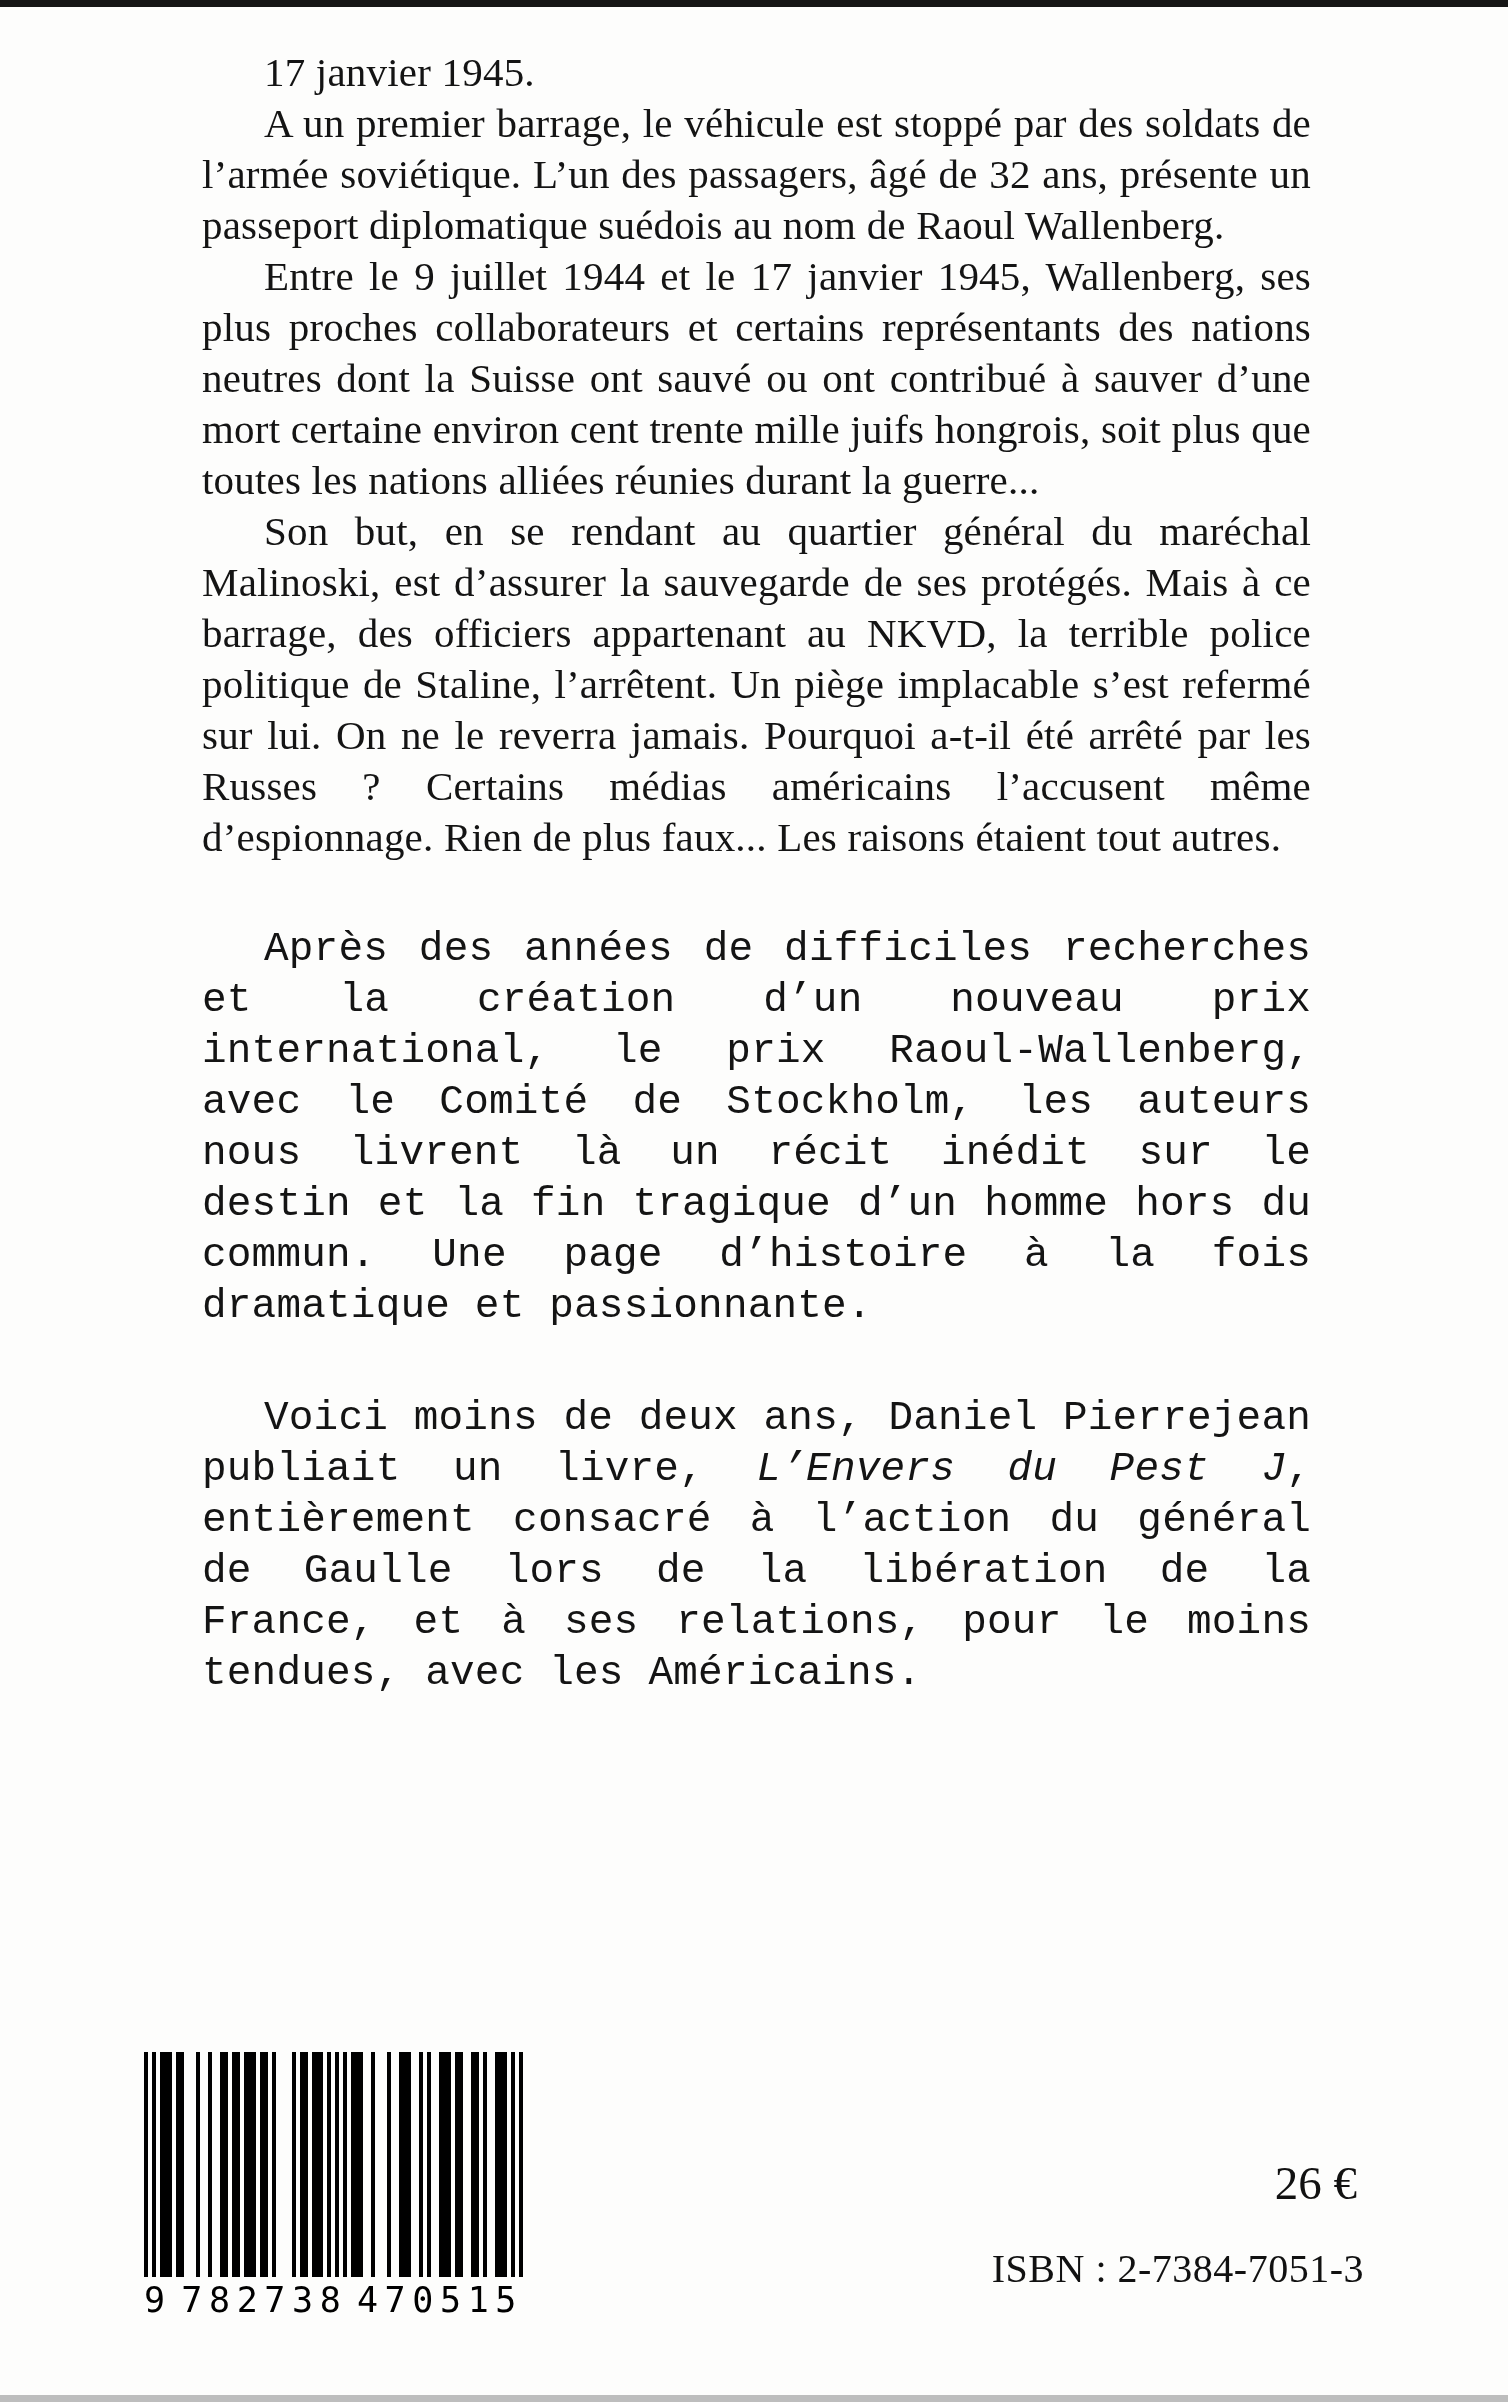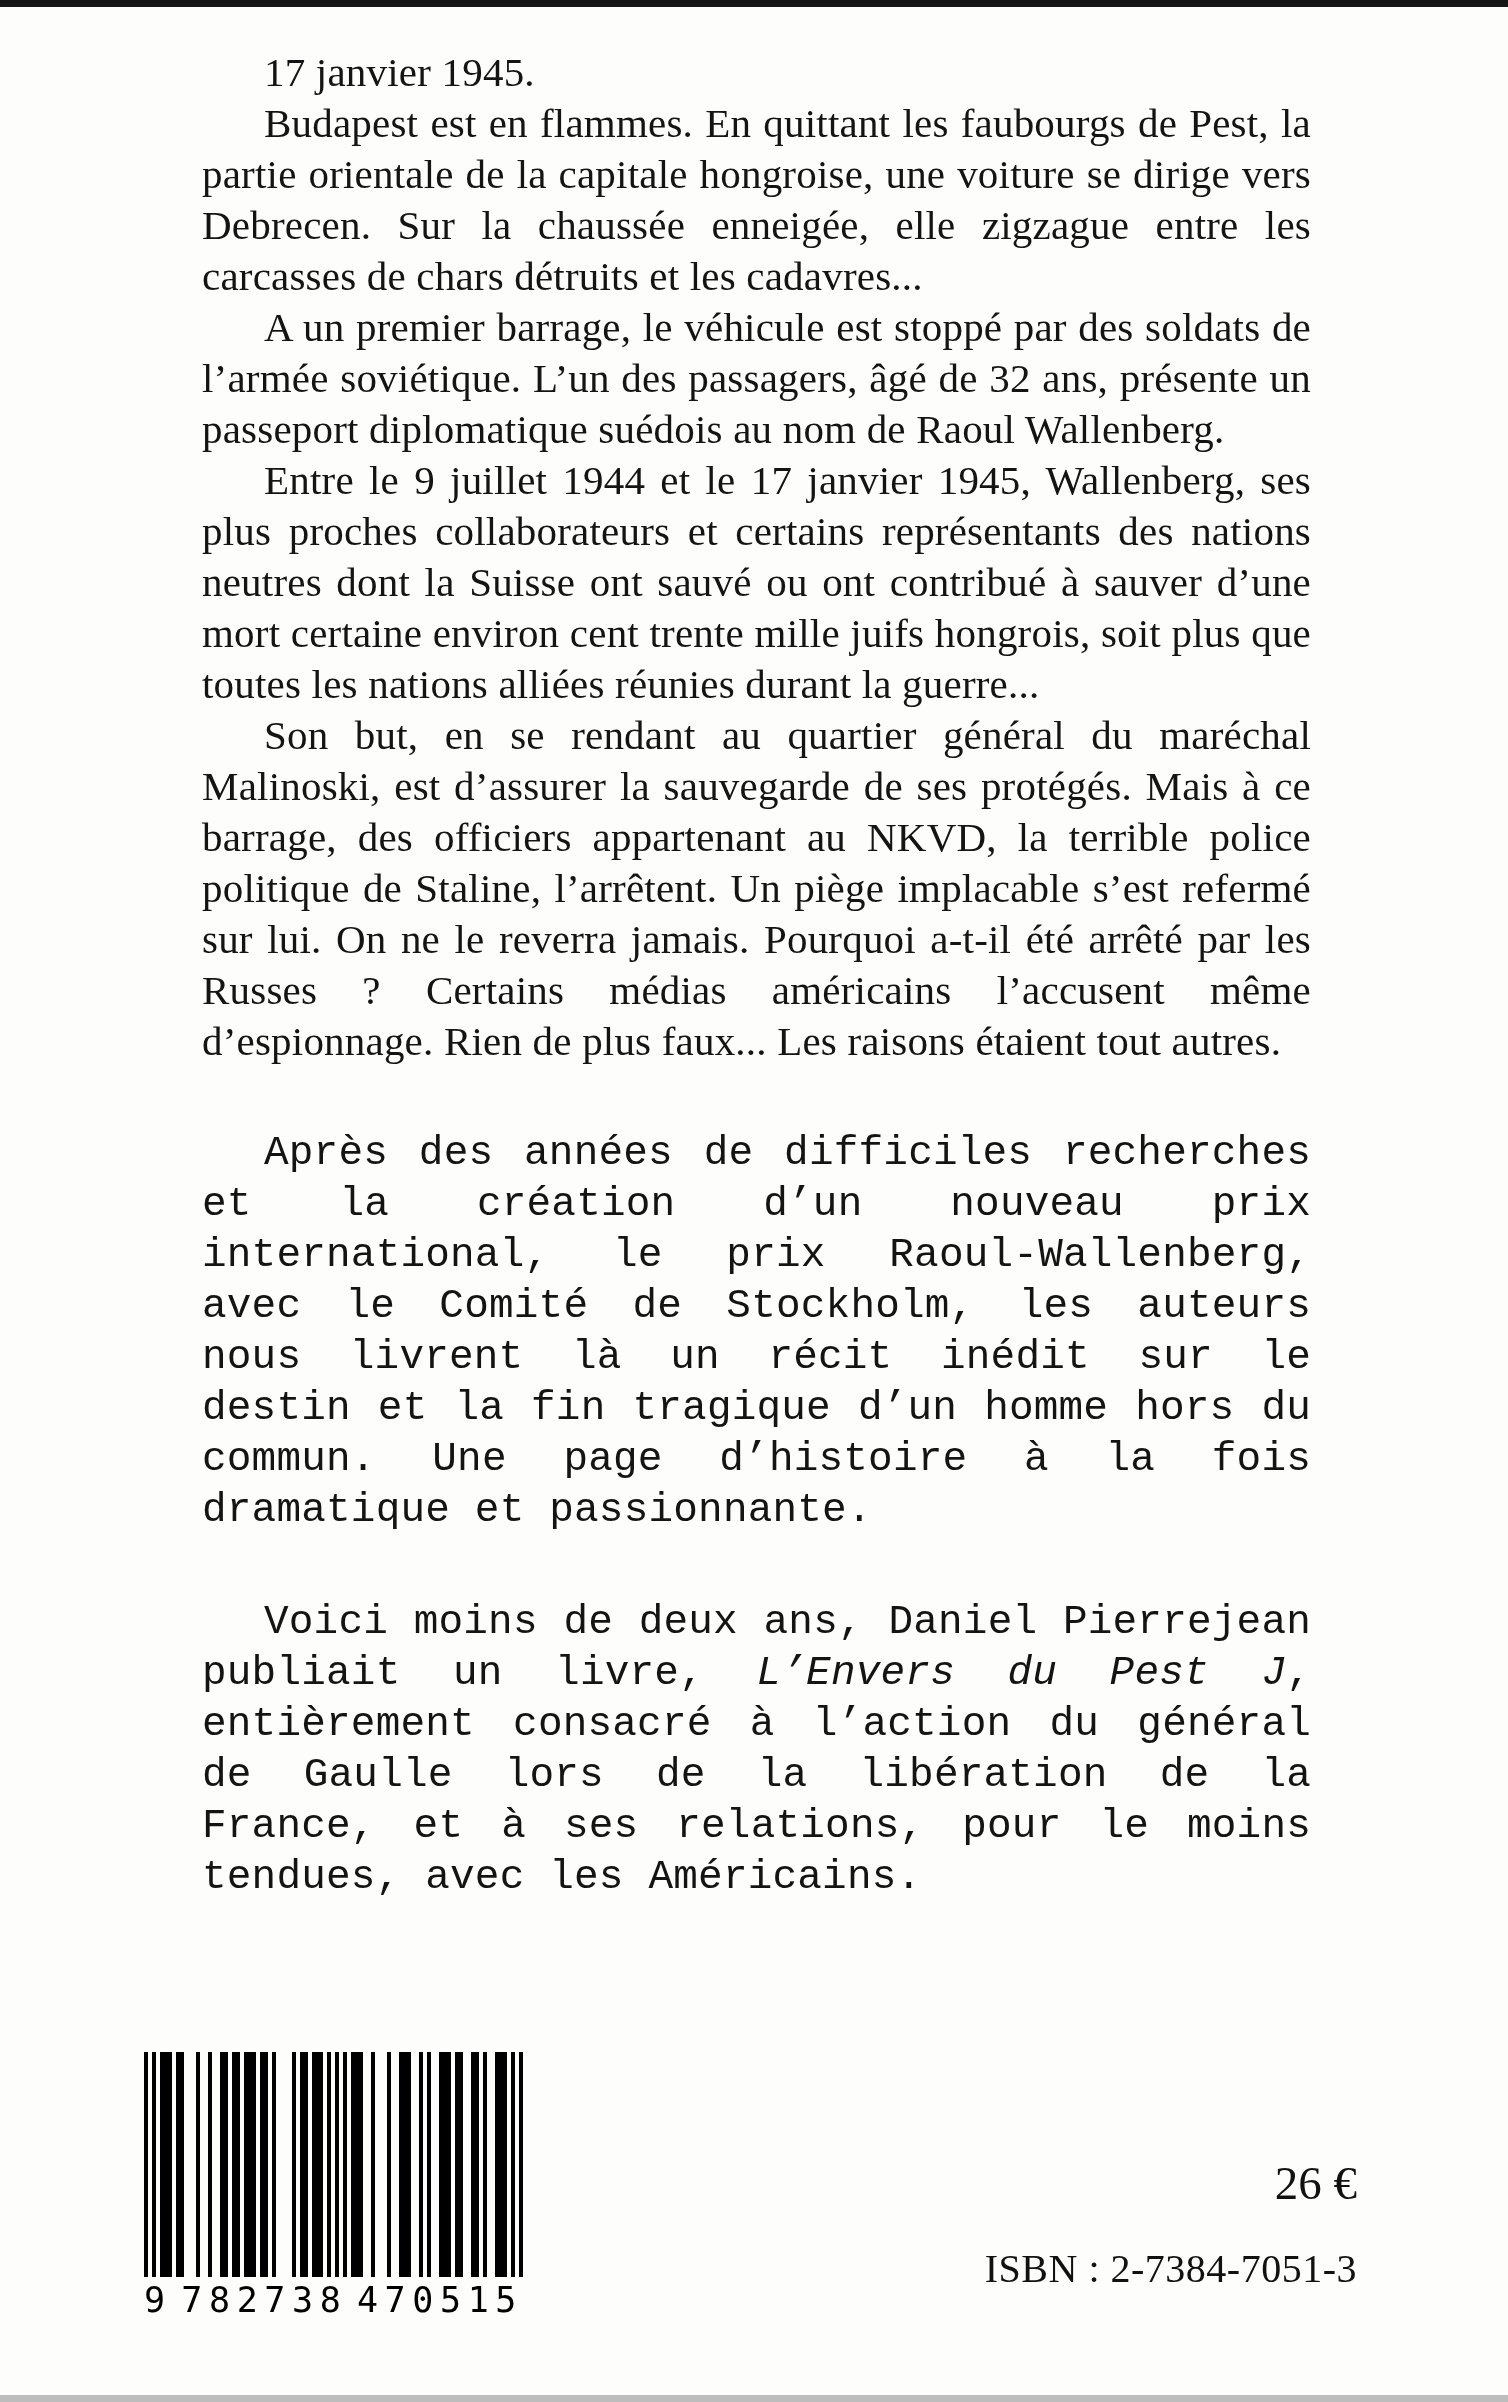--- a/index.html
+++ b/index.html
@@ -79,35 +79,34 @@
     position: absolute;
     top: 2156px;
     right: 151px;
     font-size: 47px;
     text-align: center;
     color: #111;
   }
   .isbn {
     position: absolute;
     top: 2245px;
-    right: 151px;
+    right: 144px;
     font-size: 40px;
     text-align: right;
     color: #111;
     letter-spacing: 0.5px;
   }
 </style>
 </head>
 <body>
 
 <div class="page-edge-top"></div>
 
 <div class="text-block">
   <p>17 janvier 1945.</p>
-  <p>Budapest est en flammes. En quittant les faubourgs de Pest, la partie orientale de la capitale hongroise, une voiture se dirige vers Debrecen. Sur la chaussée enneigée, elle zigzague entre les carcasses de chars détruits et les cadavres...</p>
   <p>A un premier barrage, le véhicule est stoppé par des soldats de l’armée soviétique. L’un des passagers, âgé de 32 ans, présente un passeport diplomatique suédois au nom de Raoul Wallenberg.</p>
   <p>Entre le 9 juillet 1944 et le 17 janvier 1945, Wallenberg, ses plus proches collaborateurs et certains représentants des nations neutres dont la Suisse ont sauvé ou ont contribué à sauver d’une mort certaine environ cent trente mille juifs hongrois, soit plus que toutes les nations alliées réunies durant la guerre...</p>
   <p>Son but, en se rendant au quartier général du maréchal Malinoski, est d’assurer la sauvegarde de ses protégés. Mais à ce barrage, des officiers appartenant au NKVD, la terrible police politique de Staline, l’arrêtent. Un piège implacable s’est refermé sur lui. On ne le reverra jamais. Pourquoi a-t-il été arrêté par les Russes ? Certains médias américains l’accusent même d’espionnage. Rien de plus faux... Les raisons étaient tout autres.</p>
   <p class="spaced">Après des années de difficiles recherches et la création d’un nouveau prix international, le prix Raoul-Wallenberg, avec le Comité de Stockholm, les auteurs nous livrent là un récit inédit sur le destin et la fin tragique d’un homme hors du commun. Une page d’histoire à la fois dramatique et passionnante.</p>
   <p class="spaced"><span>Voici moins de deux ans, Daniel Pierrejean publiait un livre, </span><span class="italic">L’Envers du Pest J</span><span>, entièrement consacré à l’action du général de Gaulle lors de la libération de la France, et à ses relations, pour le moins tendues, avec les Américains.</span></p>
 </div>
 
 <div class="barcode-wrap">
   <div class="bars" id="barcode-bars">
       <span class="bar black" style="width: 4px;"></span>

